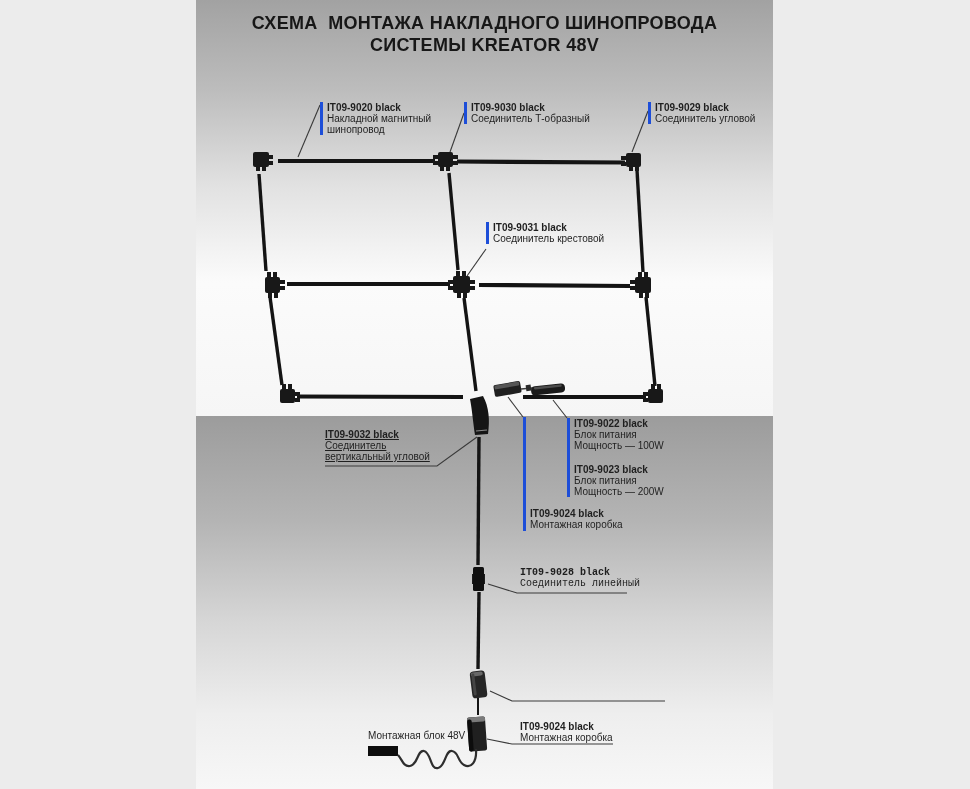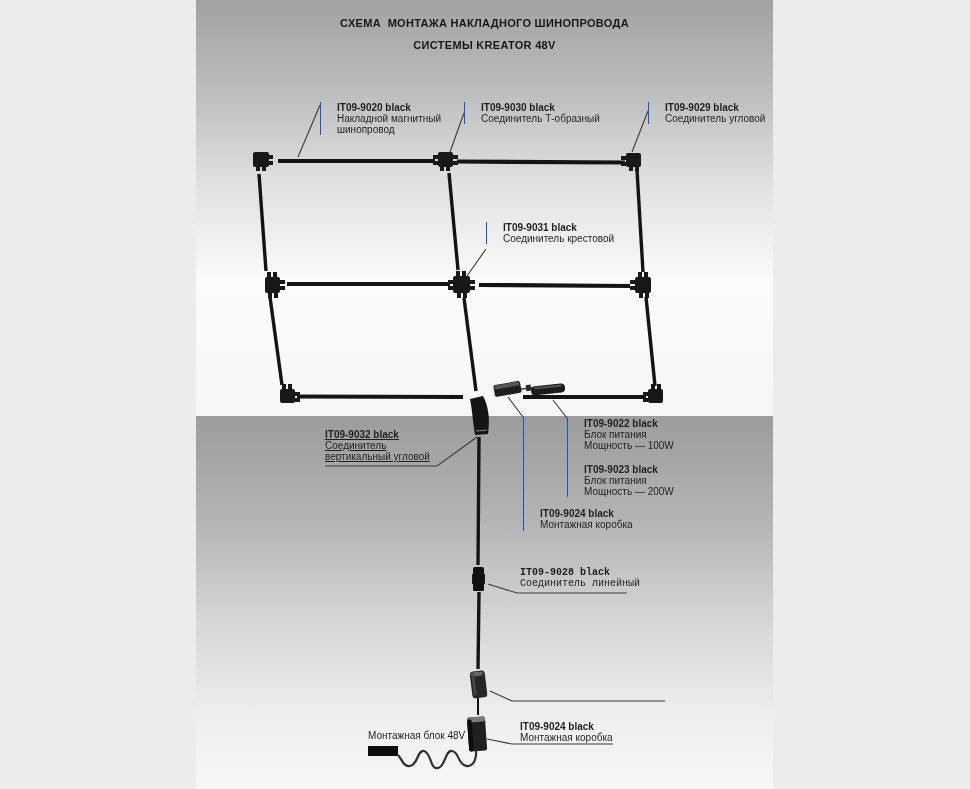--- a/index.html
+++ b/index.html
@@ -19,30 +19,30 @@
     background:linear-gradient(180deg,#a2a2a2 0%,#bdbdbd 22%,#e2e2e2 45%,#fbfbfb 68%,#f6f6f6 100%);
   }
   .bg-bottom{
     position:absolute;left:0;top:416px;width:577px;height:373px;
     background:linear-gradient(180deg,#9c9c9c 0%,#b4b4b4 28%,#d6d6d6 55%,#eeeeee 80%,#f7f7f7 100%);
   }
   svg.diagram{position:absolute;left:0;top:0;z-index:1;}
   .title{
     position:absolute;left:0;top:12px;width:577px;z-index:2;
     text-align:center;color:#171717;font-weight:bold;
-    font-size:11px;line-height:22px;letter-spacing:0.3px;
+    font-size:18px;line-height:22px;letter-spacing:0.3px;
   }
   .title span{display:block;white-space:pre;}
   .lbl{
     position:absolute;z-index:2;color:#1f1f1f;
     font-size:10px;line-height:11px;white-space:nowrap;
   }
   .lbl .code{font-weight:bold;display:block;}
   .lbl .desc{display:block;}
-  .bar{border-left:1px solid #1d4ed8;padding-left:16px;}
+  .bar{border-left:3px solid #1d4ed8;padding-left:4px;}
   .bar-flex{display:flex;flex-direction:column;justify-content:flex-end;box-sizing:border-box;}
   .grp{display:block;}
 </style>
 </head>
 <body>
 
 <div class="stage">
   <div class="bg-top"></div>
   <div class="bg-bottom"></div>
 

